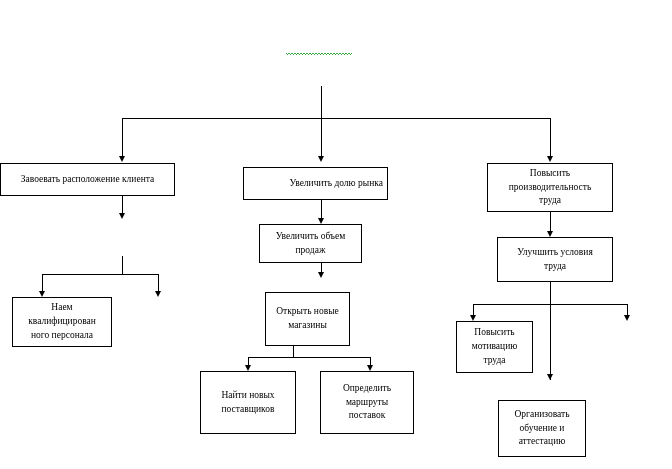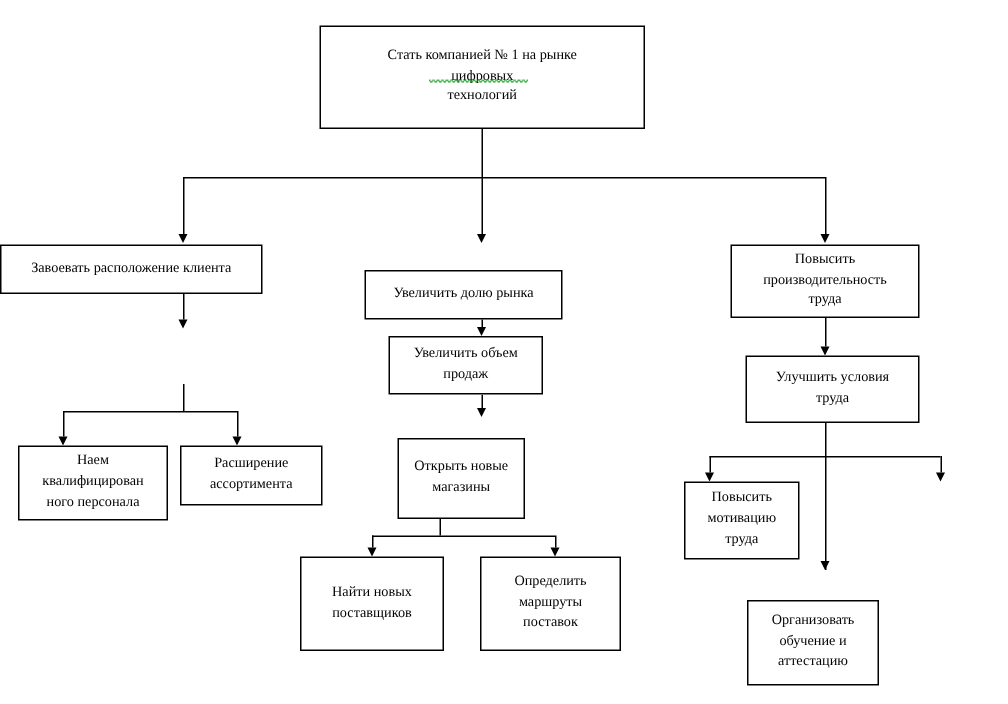--- a/index.html
+++ b/index.html
@@ -111,44 +111,35 @@
   <div class="arrow" style="left:547px; top:231px;"></div>
 
   <div class="vline" style="left:550px; top:282px; height:98px;"></div>
   <div class="hline" style="left:473px; top:304px; width:154px;"></div>
   <div class="vline" style="left:473px; top:304px; height:11px;"></div>
   <div class="arrow" style="left:470px; top:315px;"></div>
   <div class="vline" style="left:627px; top:304px; height:11px;"></div>
   <div class="arrow" style="left:624px; top:315px;"></div>
   <div class="arrow" style="left:547px; top:374px;"></div>
 
-  <div class="node" style="left:213px; top:17px; width:217px; height:69px;">
-    <span class="txt">Стать компанией № 1 на рынке
-цифровых
-технологий</span>
-  </div>
   <div class="spell" style="left:286px; top:53px; width:66px;"></div>
 
   <div class="node" style="left:0; top:163px; width:175px; height:33px;">
     <span class="txt">Завоевать расположение клиента</span>
   </div>
 
 
   <div class="node" style="left:12px; top:297px; width:100px; height:50px;">
     <span class="txt">Наем
 квалифицирован
 ного персонала</span>
   </div>
 
-  <div class="node" style="left:120px; top:297px; width:95px; height:40px;">
-    <span class="txt">Расширение
-ассортимента</span>
-  </div>
 
-  <div class="node" style="left:243px; top:180px; width:132px; height:33px;">
+  <div class="node" style="left:243px; top:167px; width:145px; height:33px;justify-content:flex-end;">
     <span class="txt">Увеличить долю рынка</span>
   </div>
 
   <div class="node" style="left:259px; top:224px; width:103px; height:39px;">
     <span class="txt">Увеличить объем
 продаж</span>
   </div>
 
   <div class="node" style="left:265px; top:292px; width:85px; height:54px;">
     <span class="txt">Открыть новые

